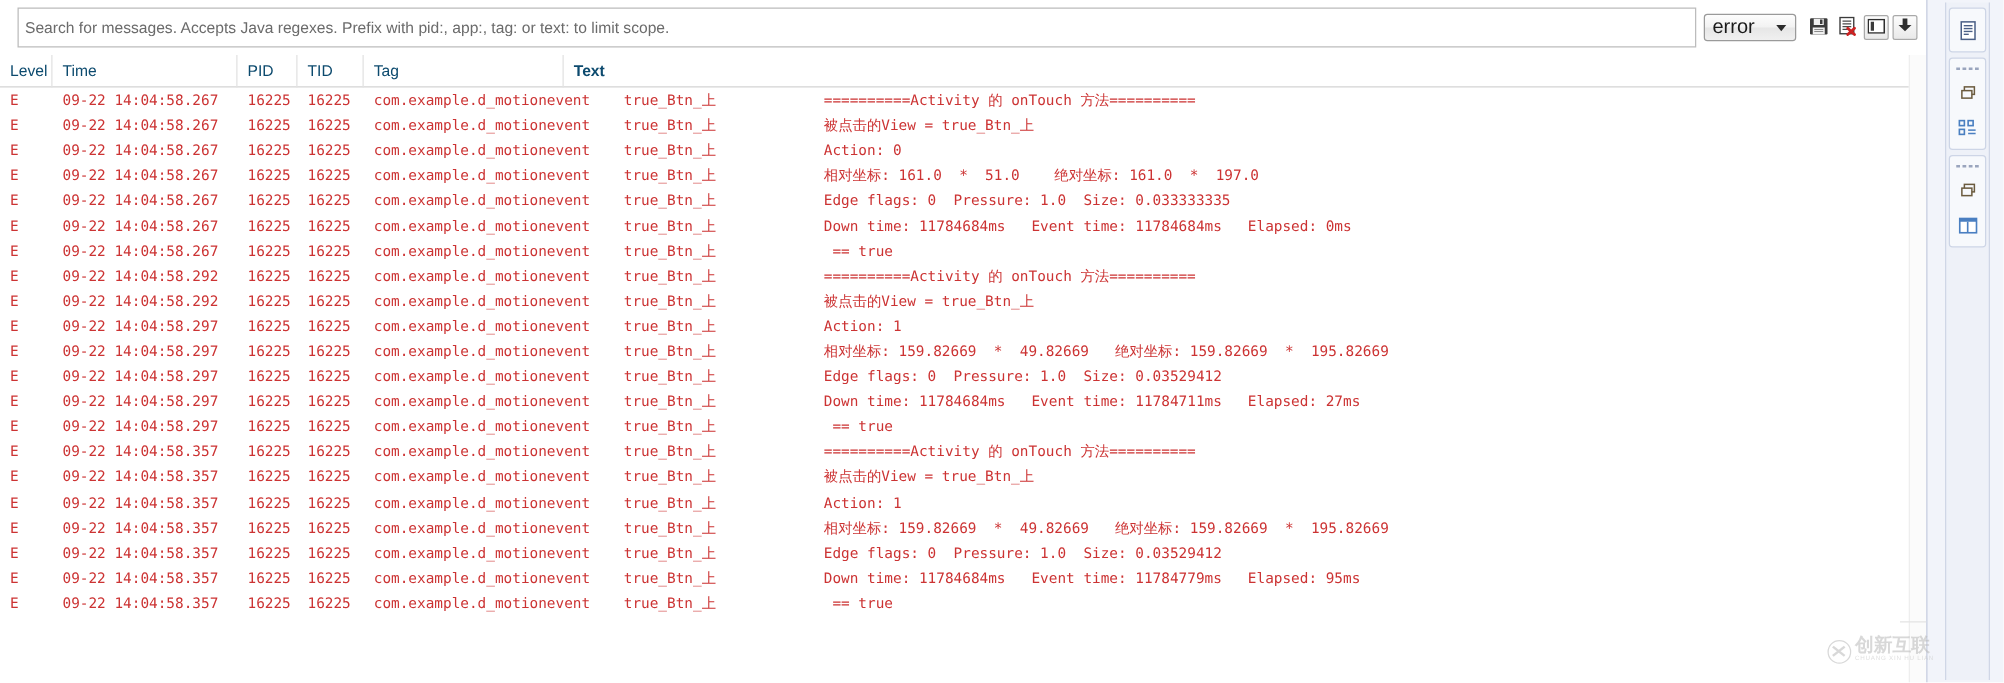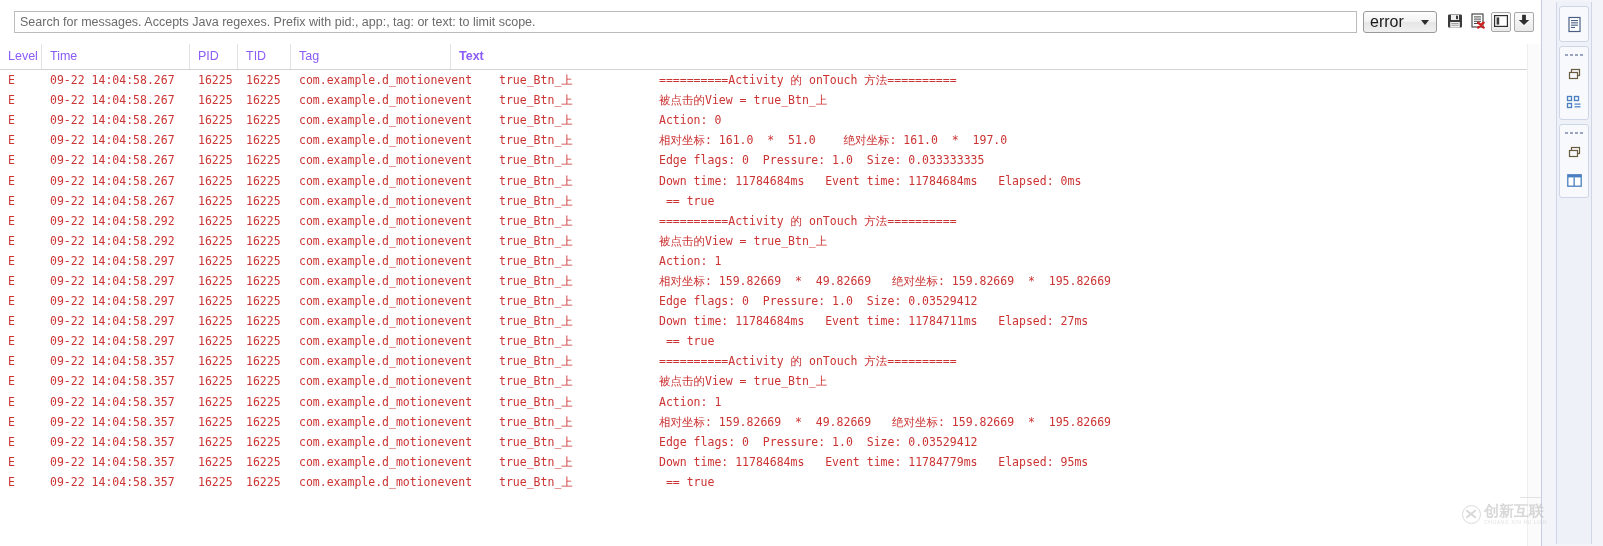--- a/index.html
+++ b/index.html
@@ -34,21 +34,21 @@
     height: 44px;
     background: #ffffff;
     display: flex;
     align-items: center;
     padding: 0 4px;
     box-sizing: border-box;
   }
 
   #search-input {
     flex: 1 1 auto;
-    height: 22px;
+    height: 32px;
     margin: 0 6px 0 10px;
     border: 1px solid #bcbcbc;
     background: #ffffff;
     font-family: "Liberation Sans", sans-serif;
     font-size: 12.5px;
     color: #6b6b6b;
     padding: 0 5px;
     box-sizing: border-box;
     outline: none;
   }
@@ -105,23 +105,23 @@
     width: 1541px;
     height: 502px;
     background: #ffffff;
     overflow: hidden;
   }
   #header-row {
     height: 26px;
     border-bottom: 1px solid #d3d3d3;
     background: #ffffff;
     display: flex;
-    align-items: flex-end;
+    align-items: center;
     font-size: 12.5px;
-    color: #8b5cf6;
+    color: #0c4a6e;
     box-sizing: border-box;
   }
   #header-row .th {
     height: 26px;
     line-height: 26px;
     padding-left: 8px;
     border-right: 1px solid #e2e2e2;
     box-sizing: border-box;
     white-space: nowrap;
     overflow: hidden;
@@ -227,21 +227,21 @@
   }
 
   
   #watermark {
     position: absolute;
     left: 1462px;
     top: 497px;
     width: 120px;
     height: 34px;
     display: flex;
-    align-items: center;
+    align-items: flex-end;
     opacity: 0.55;
     pointer-events: none;
   }
   #watermark .wm-text {
     display: flex;
     flex-direction: column;
     margin-left: 3px;
   }
   #watermark .wm-cn {
     font-family: "DejaVu Sans", sans-serif;

